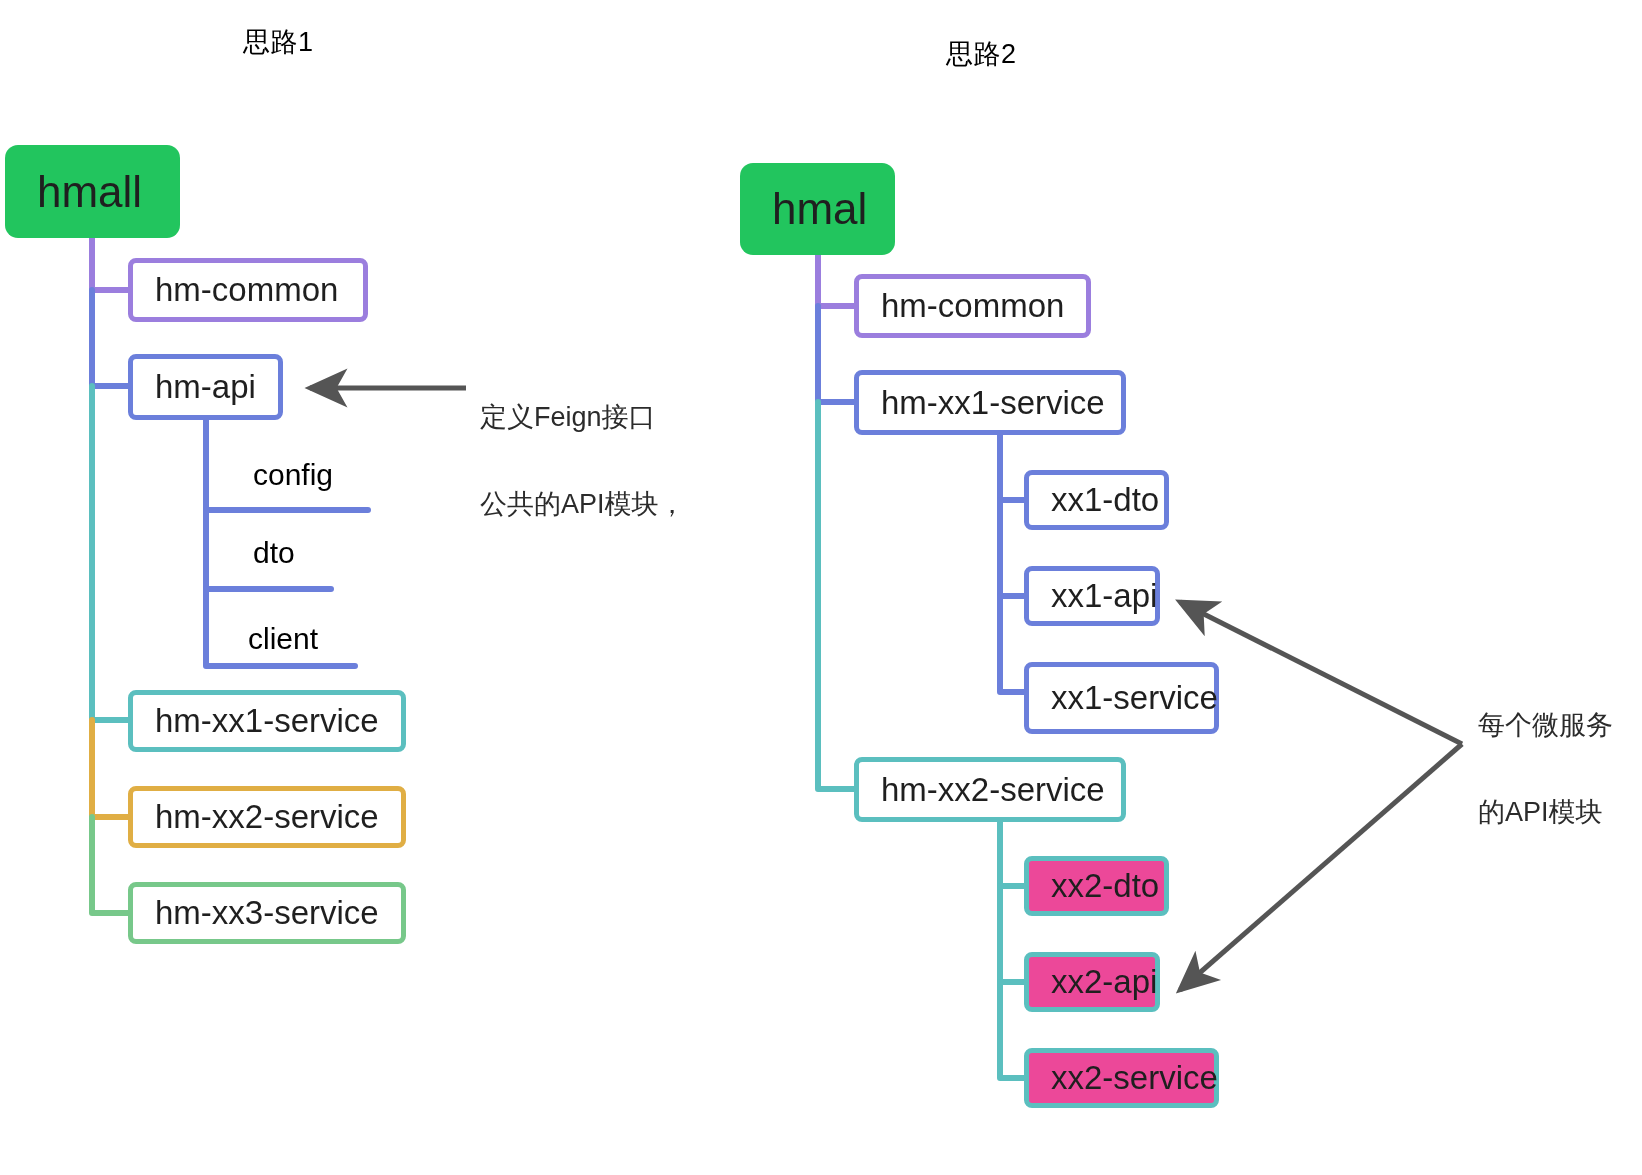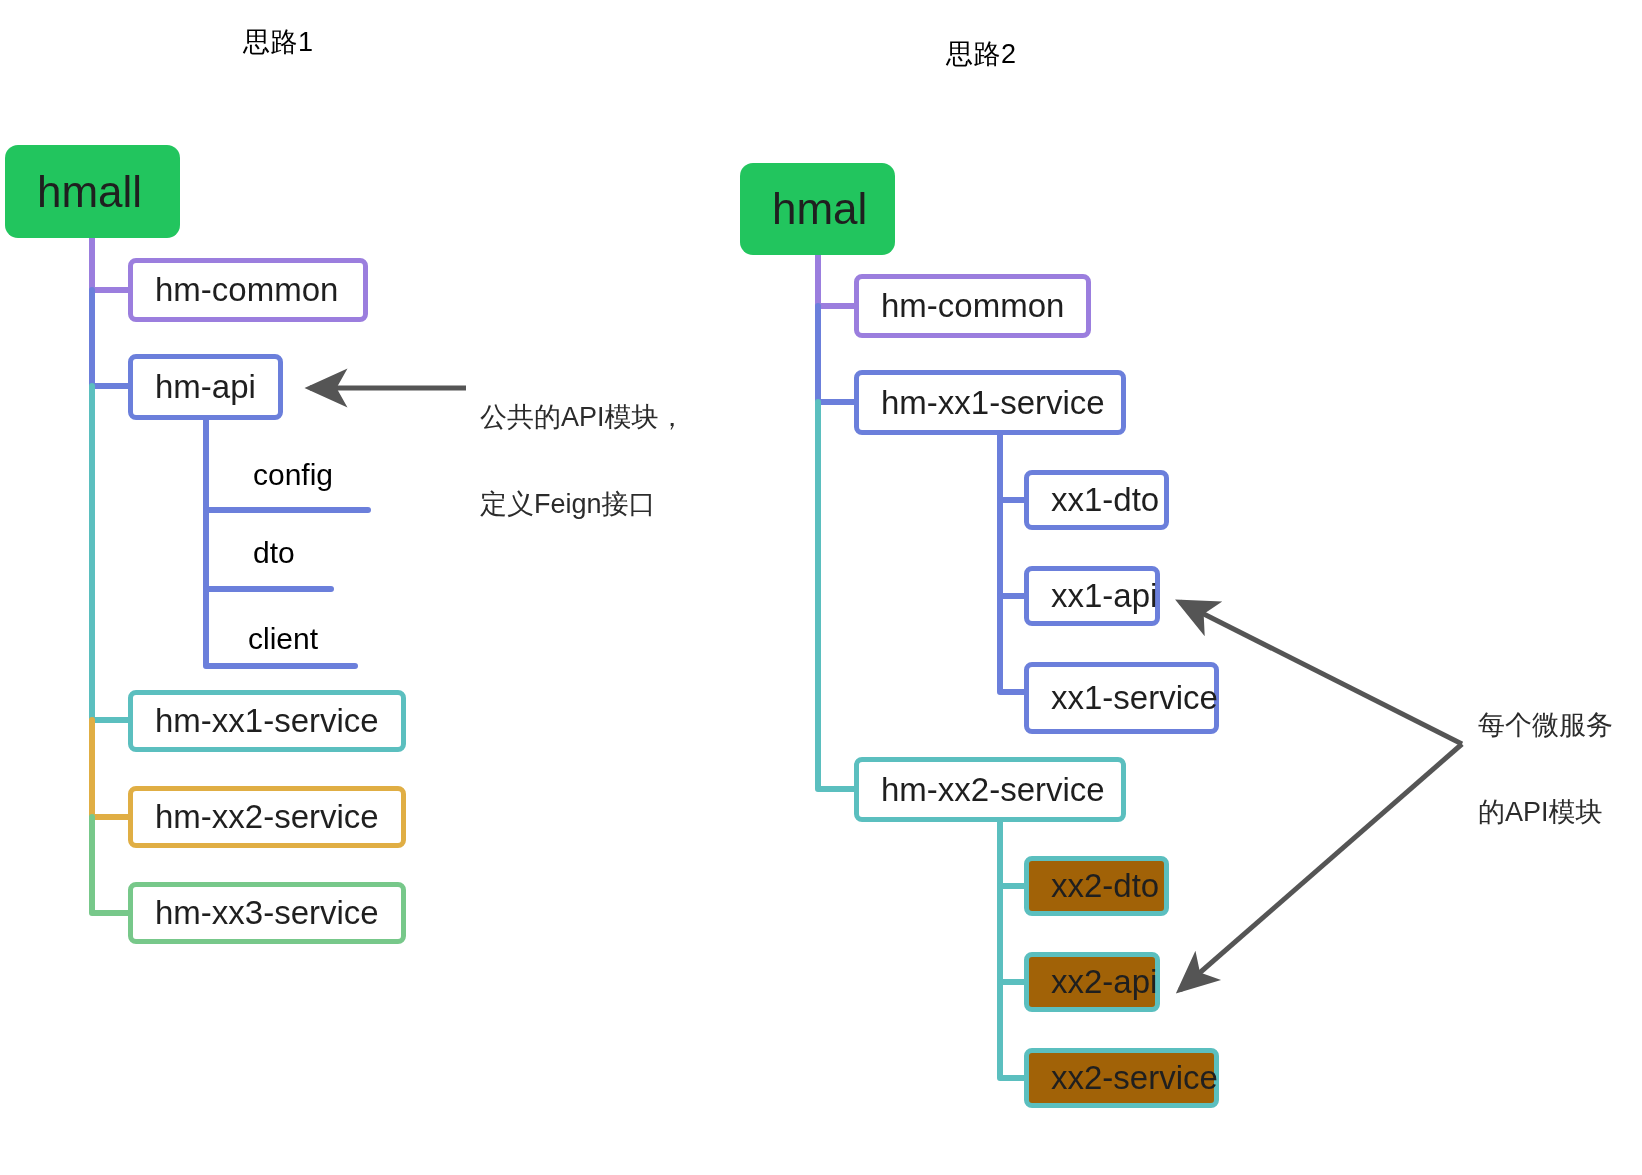--- a/index.html
+++ b/index.html
@@ -47,21 +47,21 @@
     font-size: 44px;
     padding-left: 32px;
   }
   .node.boxed {
     background: #ffffff;
     border-style: solid;
     border-width: 5px;
     border-radius: 8px;
   }
   .node.boxed.filled {
-    background: #a16207;
+    background: #ec4899;
   }
   .leaf-label {
     position: absolute;
     font-size: 30px;
     color: #000000;
     white-space: nowrap;
   }
   .annot {
     position: absolute;
     font-size: 27px;
@@ -170,22 +170,22 @@
 
   <div class="node boxed" style="left:128px; top:786px; width:278px; height:62px; border-color:#e0ae44;">
     <span>hm-xx2-service</span>
   </div>
 
   <div class="node boxed" style="left:128px; top:882px; width:278px; height:62px; border-color:#77c88a;">
     <span>hm-xx3-service</span>
   </div>
 
   <div class="annot" style="left:480px; top:352px;">
+    <div>定义Feign接口</div>
     <div>公共的API模块，</div>
-    <div>定义Feign接口</div>
   </div>
 
   <div class="panel-title" style="left:946px; top:36px;">思路2</div>
 
   <div class="node root" style="left:740px; top:163px; width:155px; height:92px;">
     <span>hmal</span>
   </div>
 
   <div class="node boxed" style="left:854px; top:274px; width:237px; height:64px; border-color:#9b7ede;">
     <span>hm-common</span>

